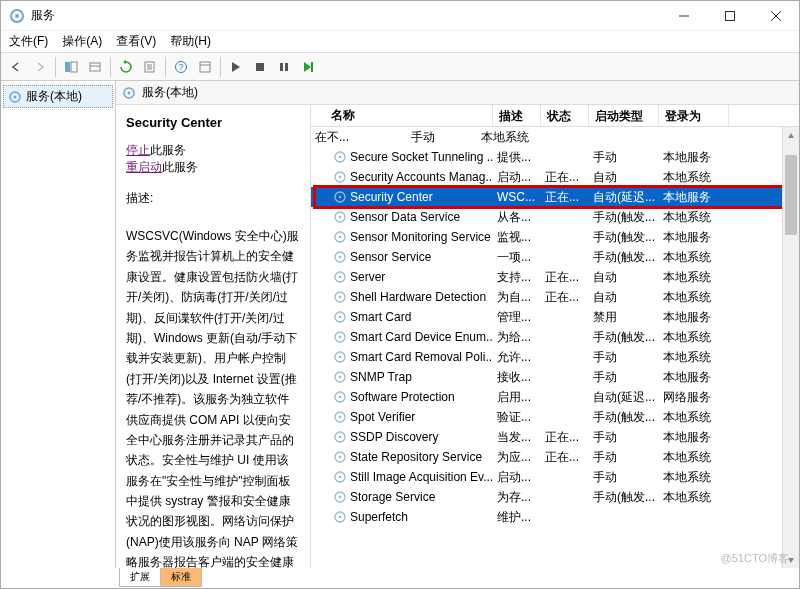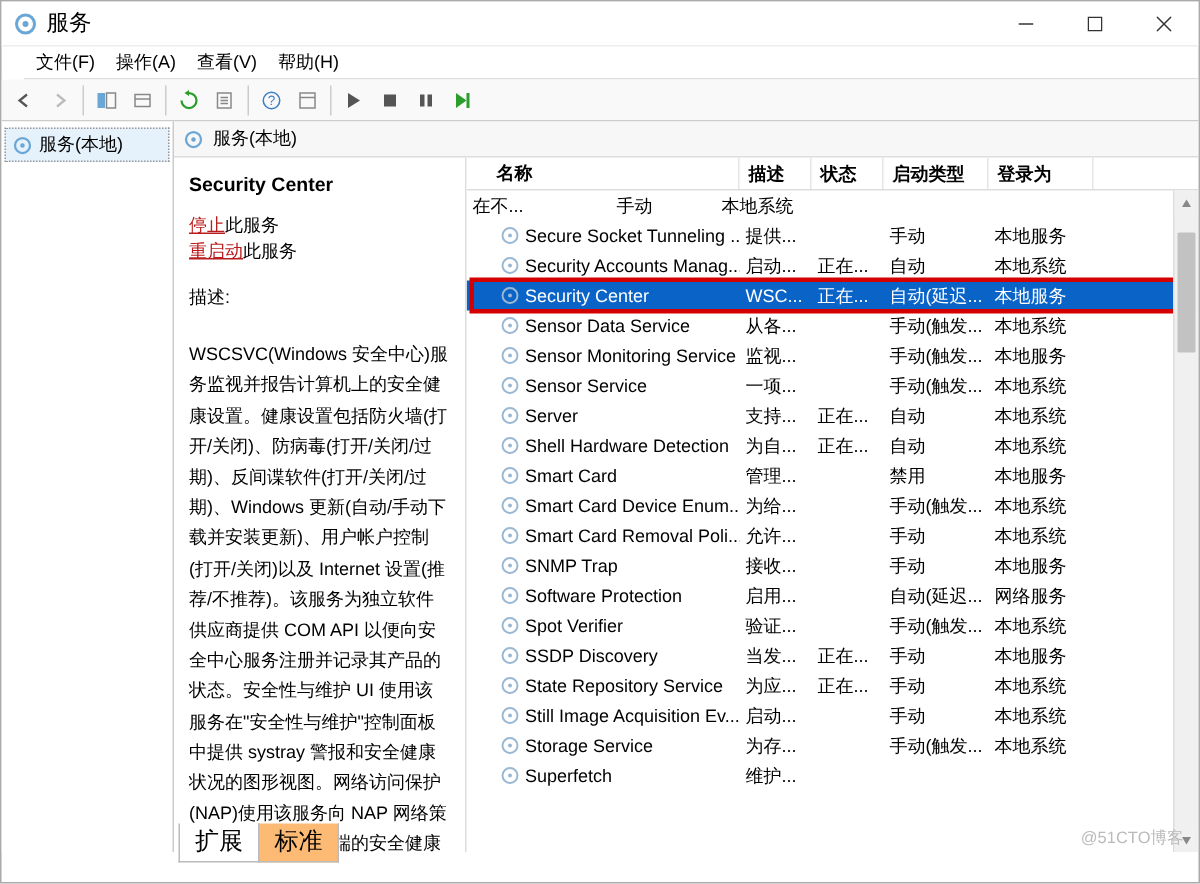--- a/index.html
+++ b/index.html
@@ -1,53 +1,53 @@
 <!DOCTYPE html>
 <html><head>
 <meta charset="utf-8">
 <style>
   * { box-sizing: border-box; margin: 0; padding: 0; }
   body { font-family: "Microsoft YaHei", "Segoe UI", sans-serif; font-size: 12px; background: #fff; width: 800px; height: 589px; overflow: hidden; border: 1px solid #aaa; position: relative; }
   .titlebar { height: 30px; display: flex; align-items: center; padding: 0 0 0 8px; background: #fff; border-bottom: 1px solid #eee; }
   .titlebar .icon { width: 16px; height: 16px; margin-right: 6px; }
-  .titlebar .title { flex: 1; font-size: 15px; font-family: Liberation Mono, monospace; }
+  .titlebar .title { flex: 1; font-size: 12px; font-family: Liberation Mono, monospace; }
   .win-btns { display: flex; }
   .win-btn { width: 46px; height: 30px; display: flex; align-items: center; justify-content: center; }
-  .menubar { height: 22px; display: flex; align-items: center; padding: 0 8px; gap: 14px; font-size: 12px; border-bottom: 1px solid #ddd; margin-left: 15px; }
+  .menubar { height: 22px; display: flex; align-items: center; padding: 0 8px; gap: 14px; font-size: 12px; border-bottom: 1px solid #ddd; }
   .menubar span { cursor: default; }
   .toolbar { height: 28px; display: flex; align-items: center; padding: 0 4px; gap: 2px; border-bottom: 1px solid #ccc; background: #f9f9f9; }
   .tb-btn { width: 22px; height: 22px; display: flex; align-items: center; justify-content: center; border: 1px solid transparent; }
   .tb-sep { width: 1px; height: 20px; background: #ccc; margin: 0 2px; }
   .main { display: flex; height: calc(100% - 80px - 20px); }
   .left-tree { width: 115px; border-right: 1px solid #ccc; padding: 4px 2px; background: #fff; }
   .tree-item { display: flex; align-items: center; gap: 4px; padding: 2px 4px; background: #e5f1fb; border: 1px dotted #999; }
   .right-area { flex: 1; display: flex; flex-direction: column; }
   .right-header { height: 24px; display: flex; align-items: center; gap: 6px; padding: 0 6px; border-bottom: 1px solid #ddd; background: #f7f7f7; }
   .content-split { flex: 1; display: flex; overflow: hidden; }
   .detail-pane { width: 195px; padding: 10px 10px; border-right: 1px solid #ddd; overflow: hidden; }
   .detail-pane h2 { font-size: 13px; font-weight: bold; margin-bottom: 12px; }
   .detail-pane .links { margin-bottom: 14px; }
-  .detail-pane .link { color: #b91c1c; text-decoration: underline; cursor: pointer; text-align: center; }
+  .detail-pane .link { color: #701a75; text-decoration: underline; cursor: pointer; text-align: center; }
   .detail-pane .desc-lbl { margin-bottom: 19px; }
   .detail-pane .desc-body { line-height: 1.7; word-break: break-all; }
   .list-pane { flex: 1; display: flex; flex-direction: column; overflow: hidden; position: relative; }
   .list-header { display: flex; height: 22px; border-bottom: 1px solid #ddd; background: #fff; font-size: 12px; flex-shrink: 0; }
   .list-header .col { border-right: 1px solid #e5e5e5; padding: 3px 6px; white-space: nowrap; overflow: hidden; font-weight: bold; }
   .list-body { flex: 1; overflow: hidden; }
   .list-row { display: flex; height: 20px; align-items: center; font-size: 12px; }
   .list-row .cell { padding: 0 4px; white-space: nowrap; overflow: hidden; text-overflow: ellipsis; }
   .list-row.selected { background: #0a64c8; color: #fff; }
   .svc-icon { width: 14px; height: 14px; margin: 0 3px 0 18px; flex-shrink: 0; }
   .c-name { flex: 0 0 182px; display: flex; align-items: center; }
   .c-desc { flex: 0 0 48px; }
   .c-status { flex: 0 0 48px; }
   .c-start { flex: 0 0 70px; }
   .c-logon { flex: 0 0 70px; }
   .hl-box { position: absolute; border: 3px solid #d40000; pointer-events: none; }
-  .tabs { position: absolute; bottom: 16px; left: 118px; height: 20px; display: flex; align-items: center; font-size: 16px; }
+  .tabs { position: absolute; bottom: 0; left: 118px; height: 20px; display: flex; align-items: flex-start; font-size: 10px; }
   .tab { border: 1px solid #bbb; border-top: none; padding: 2px 10px; background: #fdba74; margin-right: -1px; cursor: pointer; }
   .tab.active { background: #fff; }
   .scrollbar-v { position: absolute; right: 0; top: 22px; bottom: 0; width: 17px; background: #f0f0f0; border-left: 1px solid #ddd; }
   .scroll-arrow { height: 17px; display: flex; align-items: center; justify-content: center; background: #f0f0f0; }
   .scroll-thumb { position: absolute; left: 2px; right: 2px; top: 28px; height: 80px; background: #c2c2c2; border-radius: 1px; }
   .watermark { position: absolute; right: 10px; bottom: 22px; color: #bbb; font-size: 11px; pointer-events: none; }
   svg { display: block; }
 </style>
 </head>
 <body>

